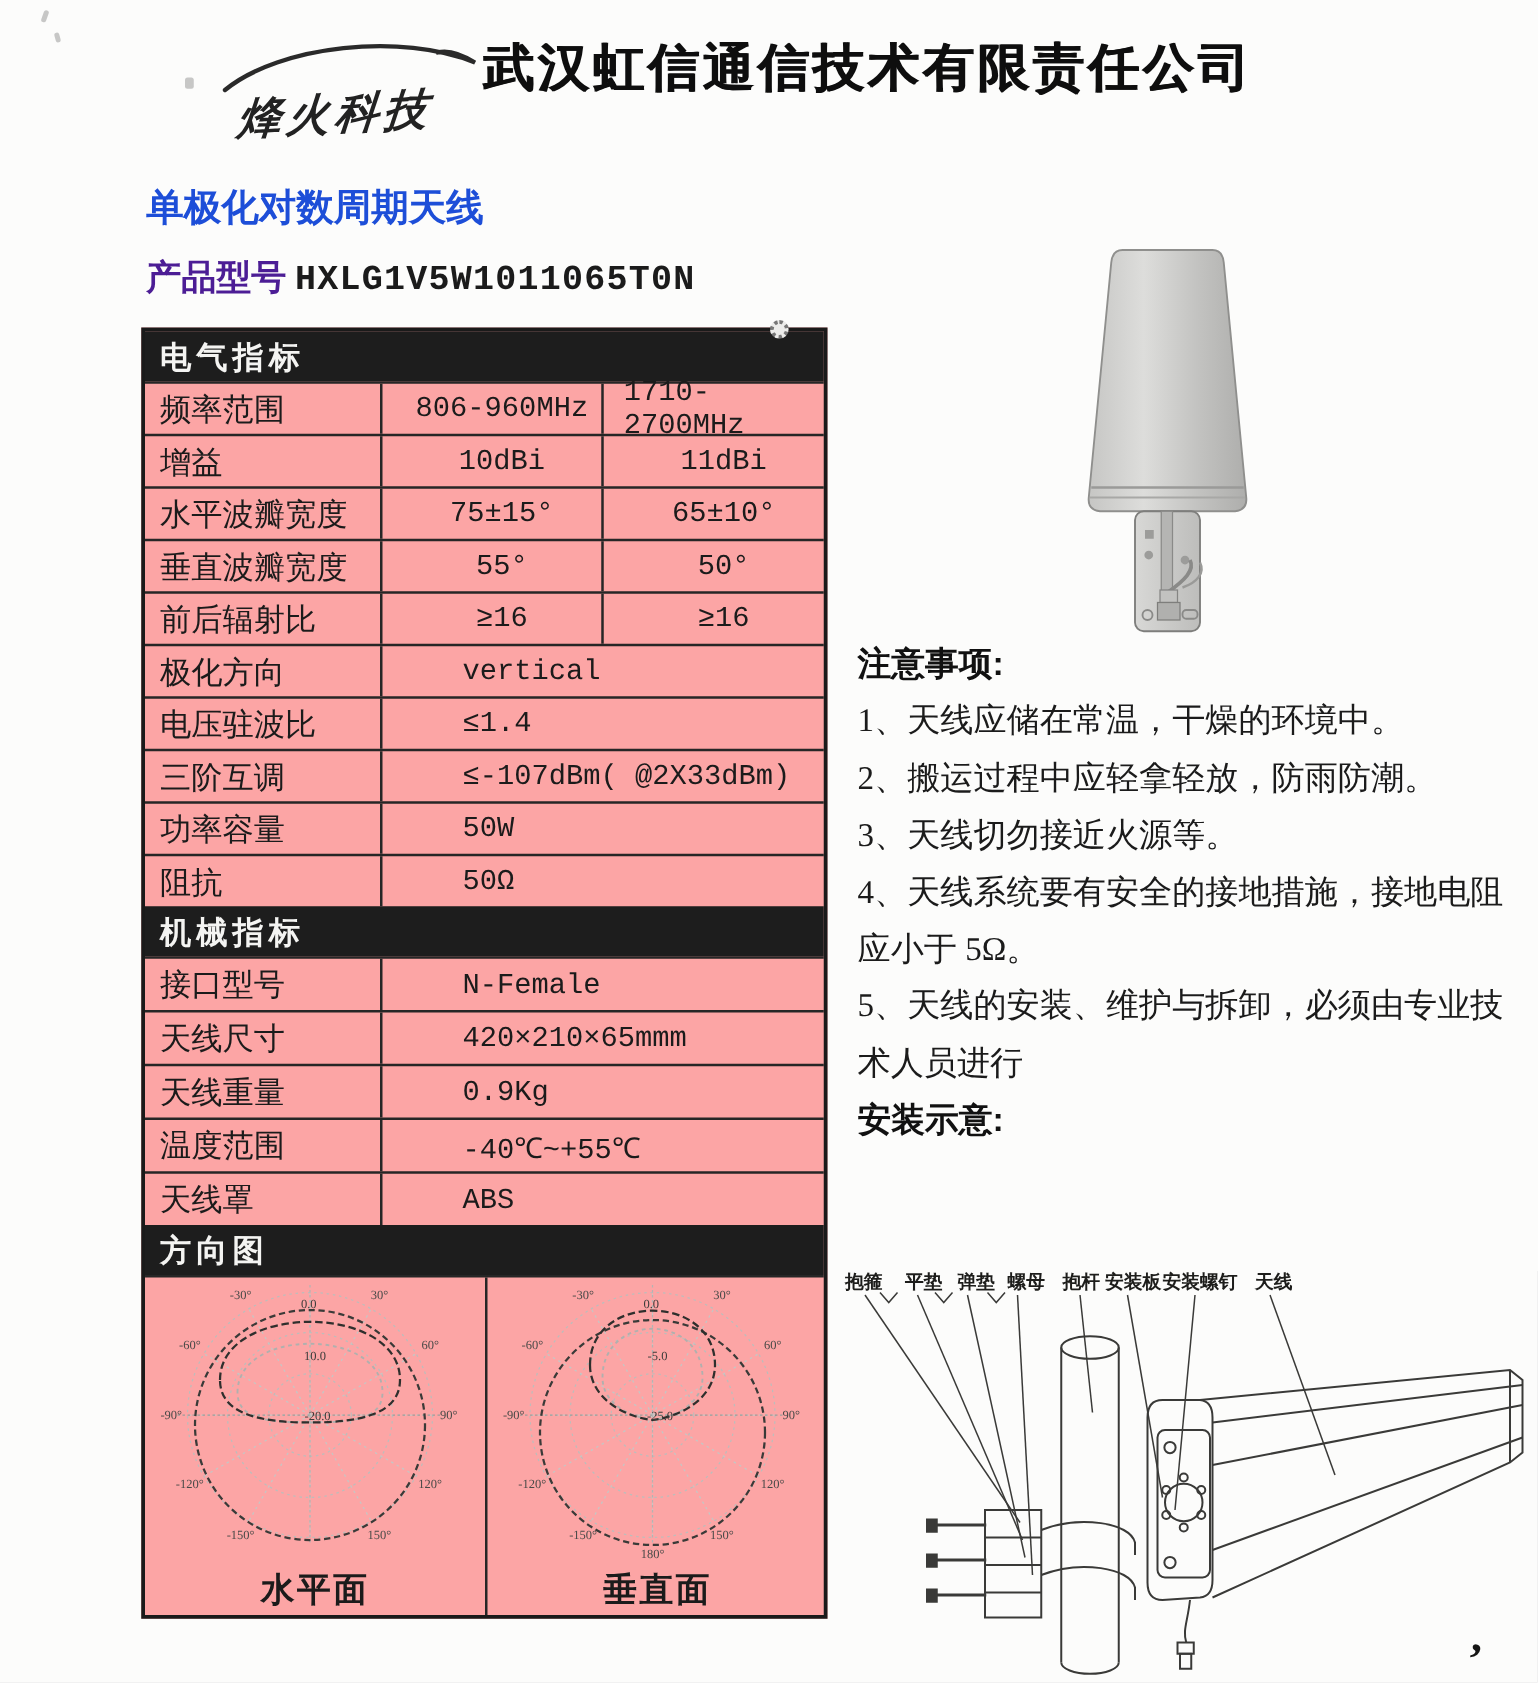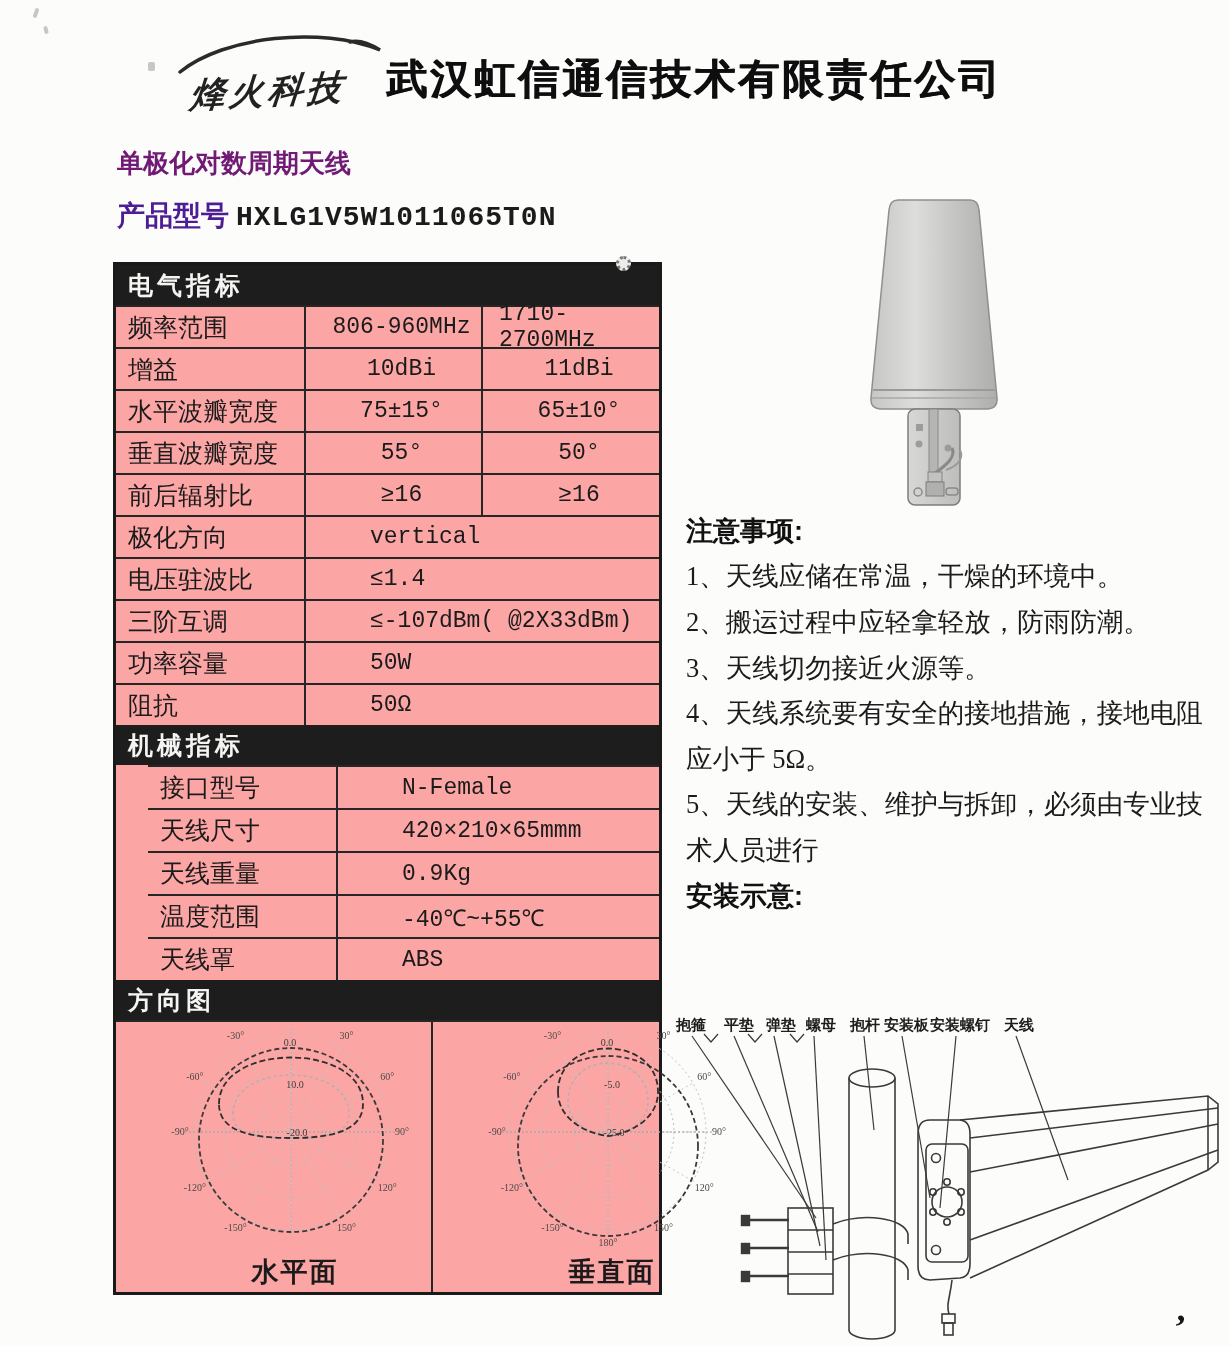--- a/index.html
+++ b/index.html
@@ -4,47 +4,47 @@
 <style>
   html,body{margin:0;padding:0;background:#e9e9e9;}
   .page{position:relative;width:1230px;height:1346px;background:#fcfcfb;overflow:hidden;
         font-family:"Liberation Serif",serif;color:#1b1b1b;}
   
   .logo{position:absolute;left:172px;top:28px;width:220px;height:88px;}
   .logo-text{position:absolute;left:18px;top:40px;font-family:"DejaVu Serif",serif;
              font-style:italic;font-weight:bold;font-size:35px;color:#222;
              transform:rotate(-3deg) skewX(-8deg);letter-spacing:4px;white-space:nowrap;}
   .logo-swoosh{position:absolute;left:0;top:0;}
-  .company{position:absolute;left:386px;top:52px;font-family:"Liberation Sans",sans-serif;
+  .company{position:absolute;left:386px;top:27px;font-family:"Liberation Sans",sans-serif;
            font-weight:900;font-size:41px;letter-spacing:3px;color:#0e0e0e;
            text-shadow:1px 0 0 #0e0e0e;white-space:nowrap;}
   
   .title-block{position:absolute;left:117px;top:146px;}
-  .title-line1{font-family:"Liberation Sans",sans-serif;font-weight:bold;font-size:26px;color:#701a75;}
+  .title-line1{font-family:"Liberation Sans",sans-serif;font-weight:bold;font-size:30px;color:#1d4ed8;}
   .title-line2{margin-top:16px;font-size:28px;}
   .title-line2 .lbl{font-family:Liberation Serif, serif;font-weight:bold;color:#4c1d95;}
   .title-line2 .mdl{font-family:"Liberation Mono",monospace;font-weight:bold;letter-spacing:1px;}
   
   .spec-table{position:absolute;left:113px;top:262px;width:549px;border:3px solid #1a1a1a;
               box-sizing:border-box;background:#fca5a5;}
   .sec-bar{position:relative;height:40px;background:#1d1d1d;color:#f4f4f2;display:flex;
            align-items:center;padding-left:12px;font-family:"Liberation Sans",sans-serif;
            font-weight:bold;font-size:25px;letter-spacing:4px;}
   .row{display:flex;height:42px;border-top:2px solid #262626;box-sizing:border-box;gap:16px;}
-  .row.mech{height:43px;margin-left:32px;}
+  .row.mech{height:43px;}
   .cell-label{width:190px;flex:none;display:flex;align-items:center;padding-left:12px;
               font-size:25px;border-right:2px solid #262626;box-sizing:border-box;}
   .cell-v{font-family:"Liberation Mono",monospace;font-size:23px;display:flex;
           align-items:center;justify-content:center;box-sizing:border-box;}
   .cell-v.c2{width:161px;flex:none;border-right:2px solid #262626;text-align:center;}
   .cell-v.c3{flex:1;}
   .cell-span{flex:1;font-family:"Liberation Mono",monospace;font-size:23px;display:flex;
              align-items:center;padding-left:48px;box-sizing:border-box;}
   .plots-row{display:flex;height:270px;border-top:2px solid #262626;}
-  .plot-cell{flex:1;display:flex;flex-direction:column;align-items:center;box-sizing:border-box;padding-left:43px;}
+  .plot-cell{flex:1;display:flex;flex-direction:column;align-items:center;box-sizing:border-box;}
   .plot-cell.first{border-right:2px solid #262626;}
   .plot-caption{font-family:"Liberation Sans",sans-serif;font-weight:bold;font-size:27px;
                 margin-top:-4px;letter-spacing:2px;}
   .ring-artifact{position:absolute;right:28px;top:-9px;width:15px;height:15px;border-radius:50%;
                  background:#ececea;border:3px dotted #777;box-sizing:border-box;}
   
   .antenna-fig{position:absolute;left:828px;top:186px;}
   .notes{position:absolute;left:686px;top:508px;width:540px;font-size:26.5px;line-height:1.72;}
   .notes-title,.install-title{font-family:"Liberation Sans",sans-serif;font-weight:bold;
                               font-size:27px;color:#111;}

